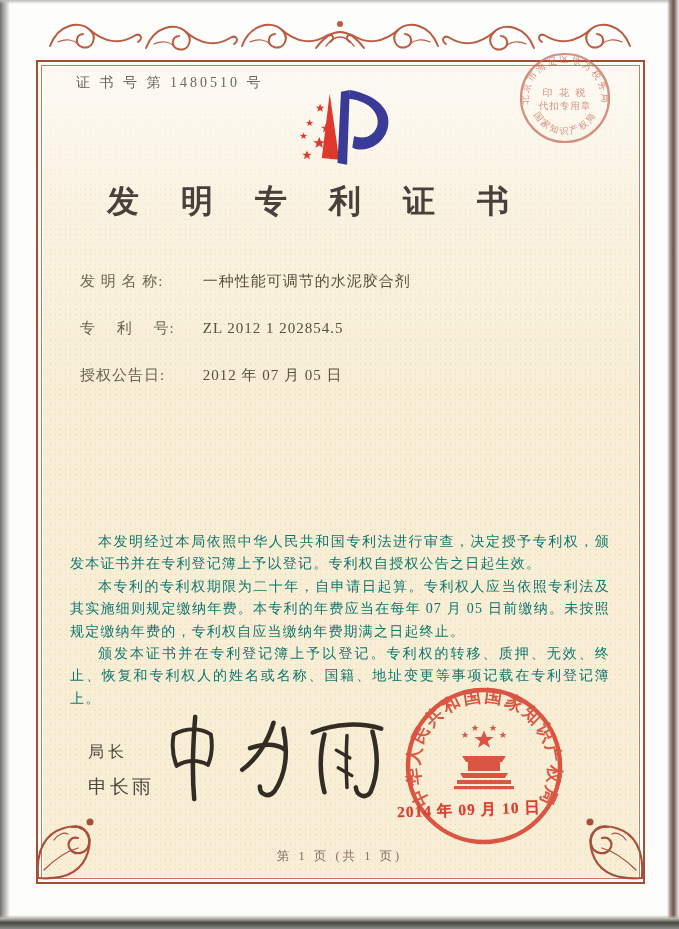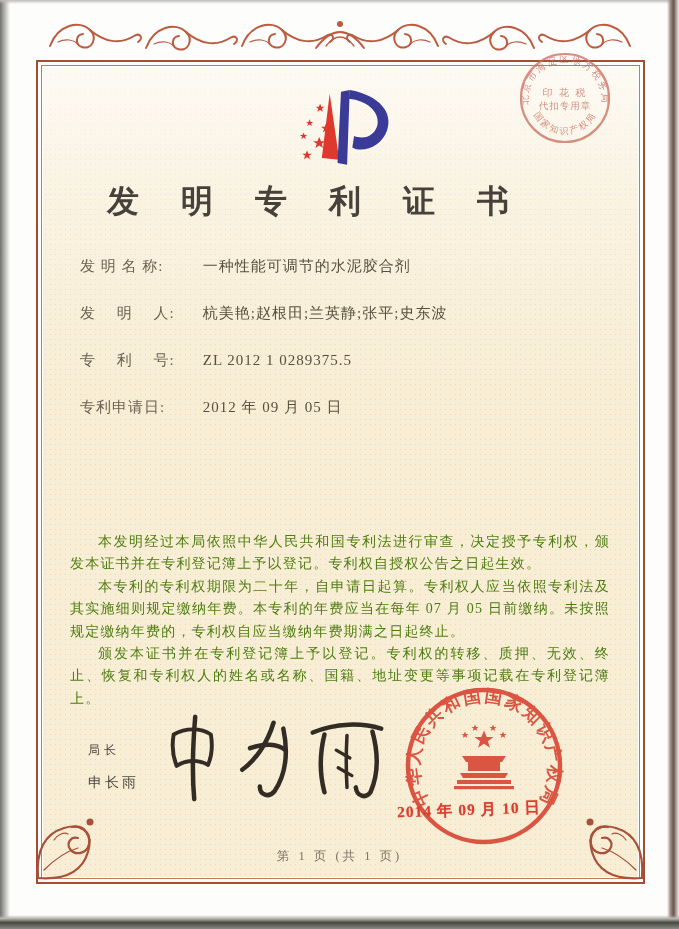--- a/index.html
+++ b/index.html
@@ -35,31 +35,31 @@
       linear-gradient(180deg,rgba(255,255,255,.75) 0%,rgba(255,255,255,.25) 18%,rgba(255,255,255,0) 40%),
       radial-gradient(#ecd7ae 0.8px,rgba(0,0,0,0) 0.9px);
     background-size:100% 100%,5px 5px;}
 
   .abs{position:absolute;}
   .cert-no{left:76px;top:74px;font-size:14px;letter-spacing:3px;color:#6b655a;}
   .logo{left:280px;top:80px;}
   .title{left:0;top:180px;width:616px;text-align:center;
     font-size:32px;font-weight:bold;color:#46413a;letter-spacing:17px;text-indent:17px;}
 
-  .fields{left:80px;top:257px;width:530px;}
+  .fields{left:80px;top:272px;width:530px;}
   .frow{height:47px;font-size:15px;color:#5e5746;letter-spacing:1px;white-space:nowrap;}
   .flabel{display:inline-block;min-width:118px;color:#6a6252;}
   .fvalue{color:#56503f;}
 
   .body-text{left:70px;top:531px;width:540px;font-size:14px;line-height:22.4px;
-    color:#4d7c0f;letter-spacing:1.2px;text-align:justify;}
+    color:#0f766e;letter-spacing:1.2px;text-align:justify;}
   .body-text p{margin:0;text-indent:2em;}
 
-  .signer-title{left:88px;top:742px;font-size:12px;color:#4c463c;letter-spacing:4px;}
-  .signer-name{left:88px;top:774px;font-size:14px;color:#4c463c;letter-spacing:3px;}
+  .signer-title{left:88px;top:742px;font-size:16px;color:#4c463c;letter-spacing:4px;}
+  .signer-name{left:88px;top:774px;font-size:19px;color:#4c463c;letter-spacing:3px;}
   .signature{left:158px;top:708px;}
 
   .seal{left:392px;top:680px;}
   .seal-date{left:397px;top:799px;width:190px;font-size:15.5px;font-weight:bold;
     color:#d8402f;letter-spacing:1px;transform:rotate(-2deg);
     text-shadow:0 0 1px rgba(216,64,47,.55);font-family:"Liberation Serif",serif;}
   .stamp{left:518px;top:51px;opacity:.85;}
 
   .footer{left:0;top:848px;width:679px;text-align:center;font-size:12.5px;
     color:#7b7364;letter-spacing:3px;}
@@ -110,20 +110,21 @@
   <svg class="corner-fl fl-br" viewBox="0 0 78 78">
     <g stroke="#a85039" fill="none" stroke-width="2.2" stroke-linecap="round">
       <path d="M8,72 C6,46 14,28 34,22 C50,17 62,26 59,38 C57,48 45,50 40,43 C36,37 41,30 48,32"></path>
       <path d="M8,72 C34,74 52,66 58,46 C63,30 54,18 42,21"></path>
       <path d="M14,64 C24,54 34,46 48,42" stroke-width="1.3"></path>
       <circle cx="60" cy="16" r="3.5" fill="#a85039" stroke="none"></circle>
       <path d="M24,34 C28,28 34,26 38,28" stroke-width="1.2"></path>
     </g>
   </svg>
 
+  <div class="abs cert-no">证 书 号 第 1480510 号</div>
 
   <svg class="abs logo" width="122" height="100" viewBox="0 0 140 100">
     <defs>
       <polygon id="lstar" points="0,-10 2.9,-3.1 10,-3.1 4.1,1.2 6.3,8.1 0,4 -6.3,8.1 -4.1,1.2 -10,-3.1 -2.9,-3.1"></polygon>
     </defs>
     <polygon points="57,8 68,84 48,82" fill="#df382d"></polygon>
     <path d="M70,6 L80,4 L77,90 L66,88 Z" fill="#3a3a97"></path>
     <path d="M80,4 C114,10 130,30 123,50 C117,69 95,77 83,70 L85,57 C98,62 110,55 112,43 C114,29 100,16 79,14 Z" fill="#3a3a97"></path>
     <g fill="#df382d">
       <use href="#lstar" transform="translate(46,25) scale(0.5)"></use>
@@ -136,30 +137,26 @@
   </svg>
 
   <div class="abs title">发 明 专 利 证 书</div>
 
   <div class="abs fields">
     <div class="frow">
       <span class="flabel">发 明 名 称:</span>
       <span class="fvalue">一种性能可调节的水泥胶合剂</span>
     </div>
     <div class="frow">
-      <span class="flabel">发　 明　 人:</span>
-      <span class="fvalue">杭美艳;赵根田;兰英静;张平;史东波</span>
+      <span class="flabel">专　 利　 号:</span>
+      <span class="fvalue">ZL 2012 1 202854.5</span>
     </div>
     <div class="frow">
-      <span class="flabel">专　 利　 号:</span>
-      <span class="fvalue">ZL 2012 1 0289375.5</span>
-    </div>
-    <div class="frow">
-      <span class="flabel">专利申请日:</span>
-      <span class="fvalue">2012 年 09 月 05 日</span>
+      <span class="flabel">授权公告日:</span>
+      <span class="fvalue">2012 年 07 月 05 日</span>
     </div>
   </div>
 
   <div class="abs body-text">
     <p>本发明经过本局依照中华人民共和国专利法进行审查，决定授予专利权，颁发本证书并在专利登记簿上予以登记。专利权自授权公告之日起生效。</p>
     <p>本专利的专利权期限为二十年，自申请日起算。专利权人应当依照专利法及其实施细则规定缴纳年费。本专利的年费应当在每年 07 月 05 日前缴纳。未按照规定缴纳年费的，专利权自应当缴纳年费期满之日起终止。</p>
     <p>颁发本证书并在专利登记簿上予以登记。专利权的转移、质押、无效、终止、恢复和专利权人的姓名或名称、国籍、地址变更等事项记载在专利登记簿上。</p>
   </div>
 
   <div class="abs signer-title">局长</div>

